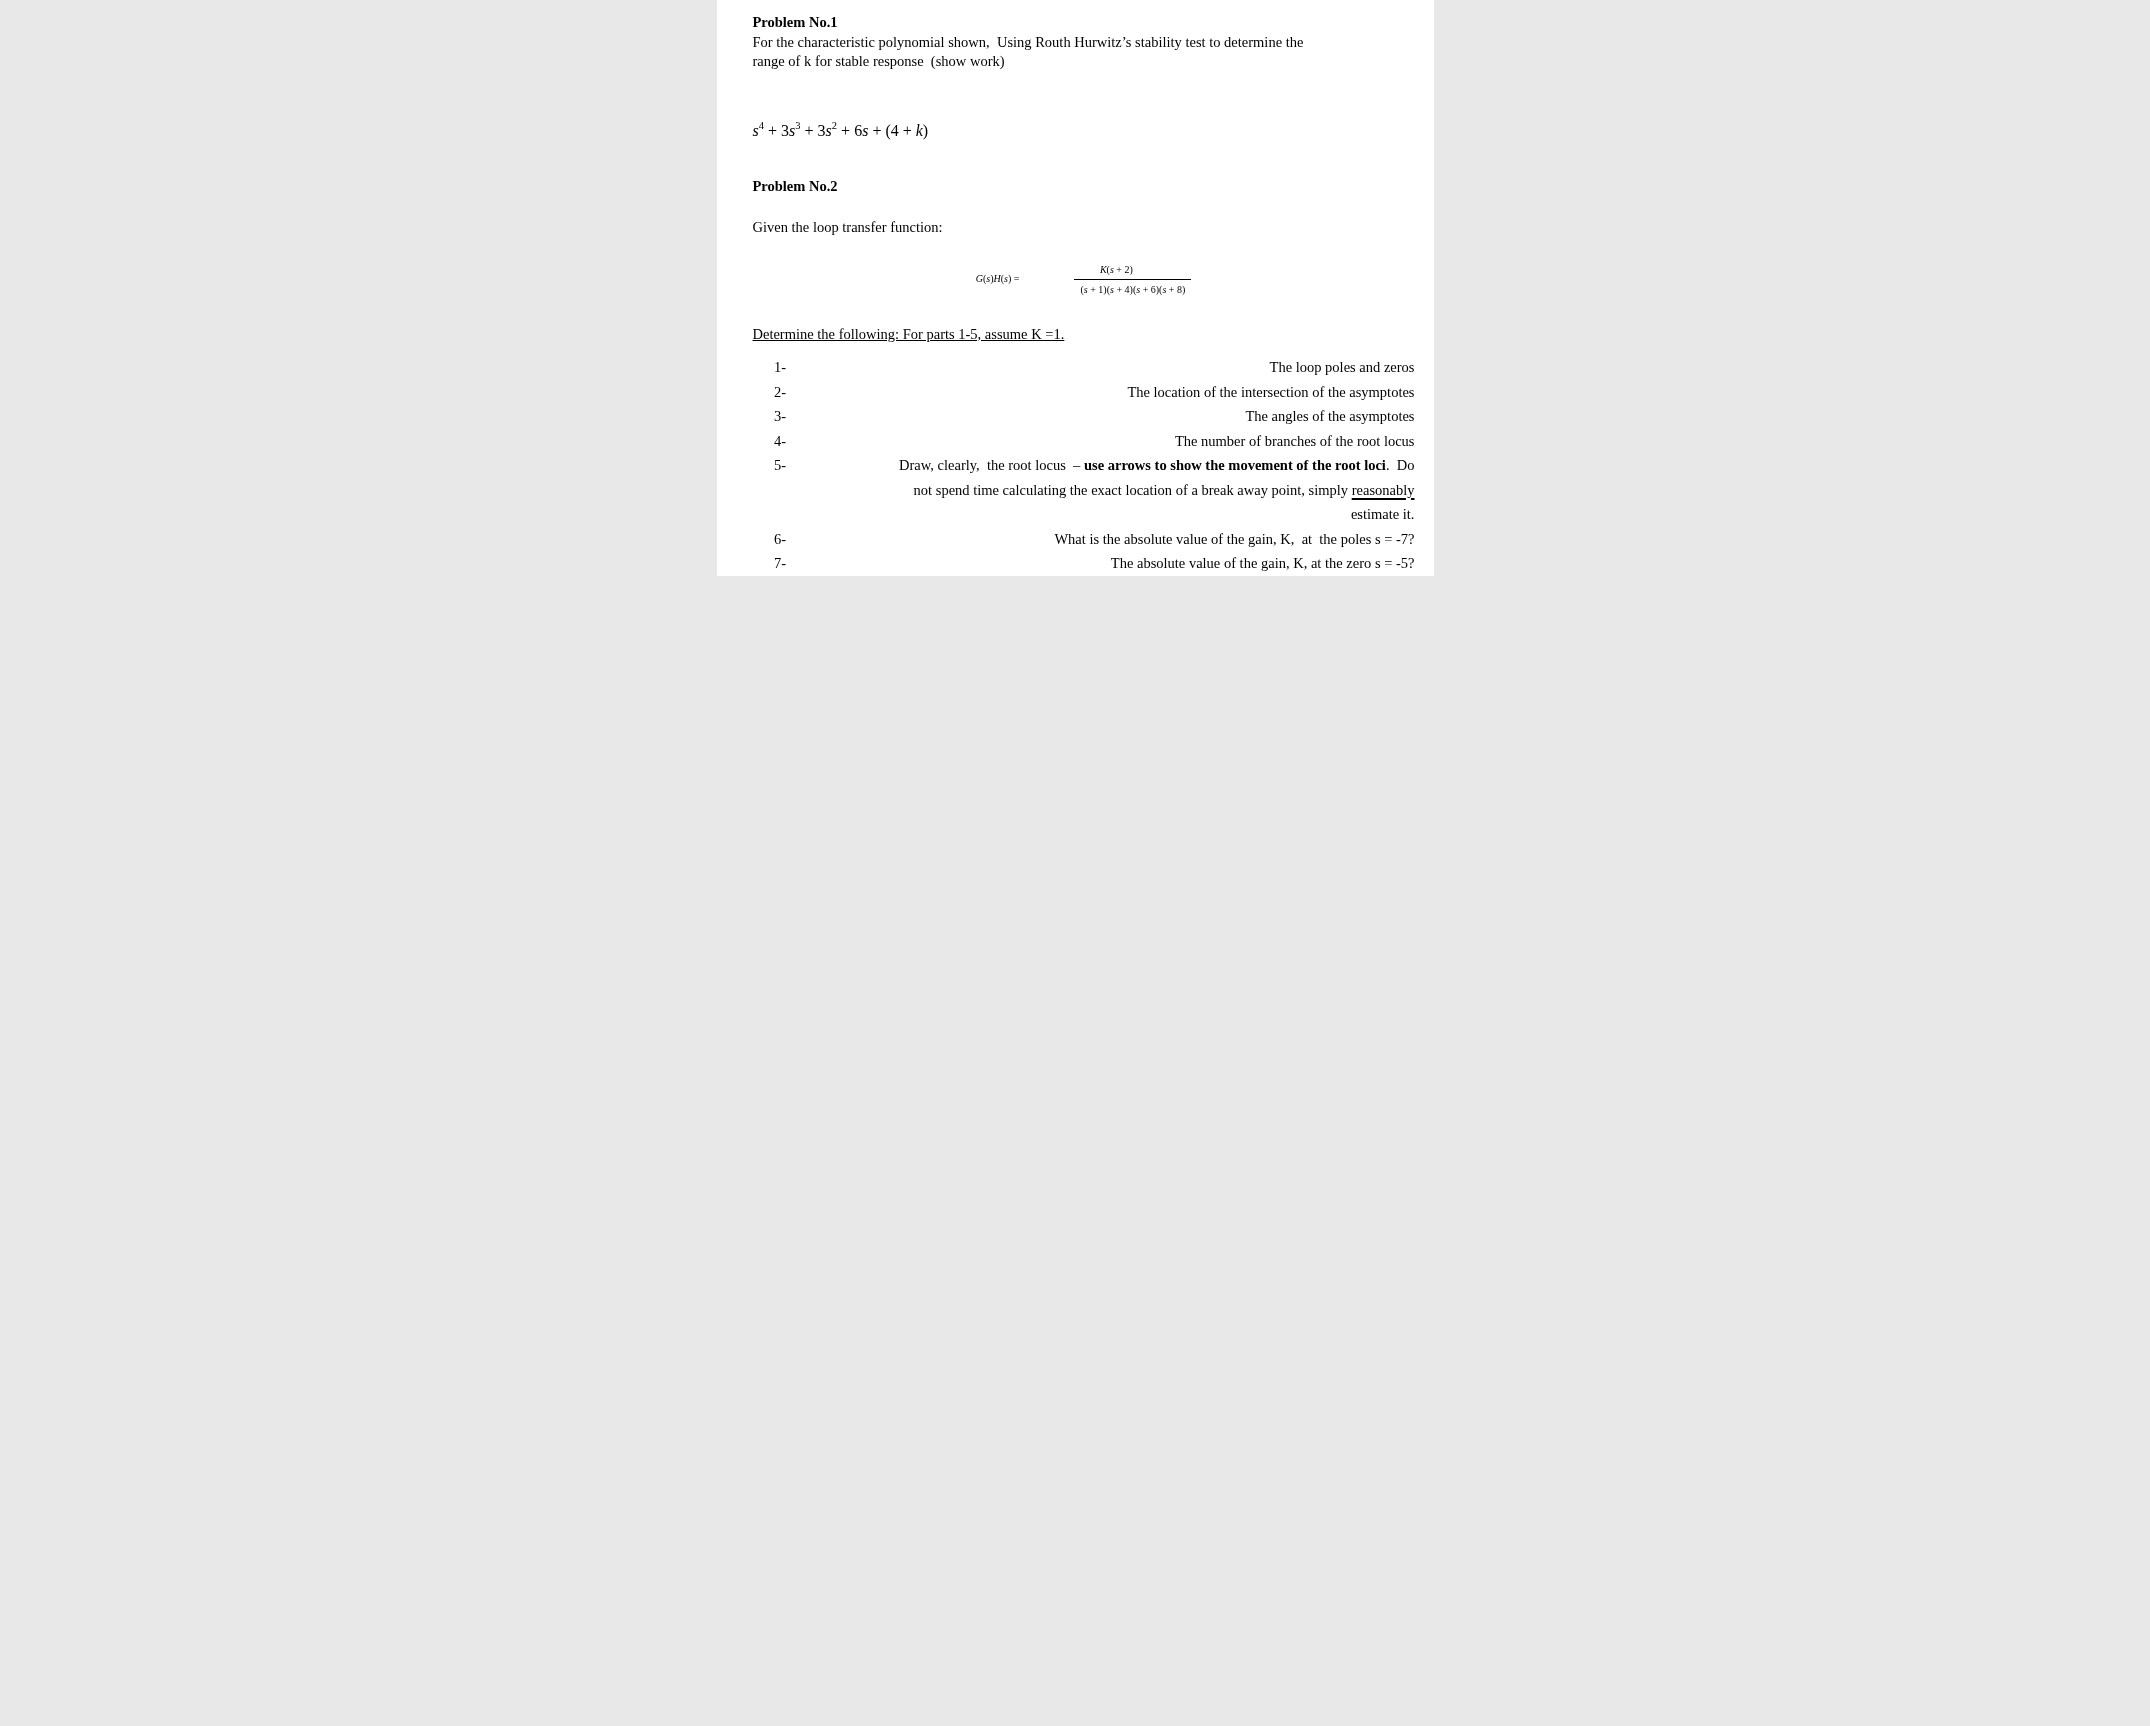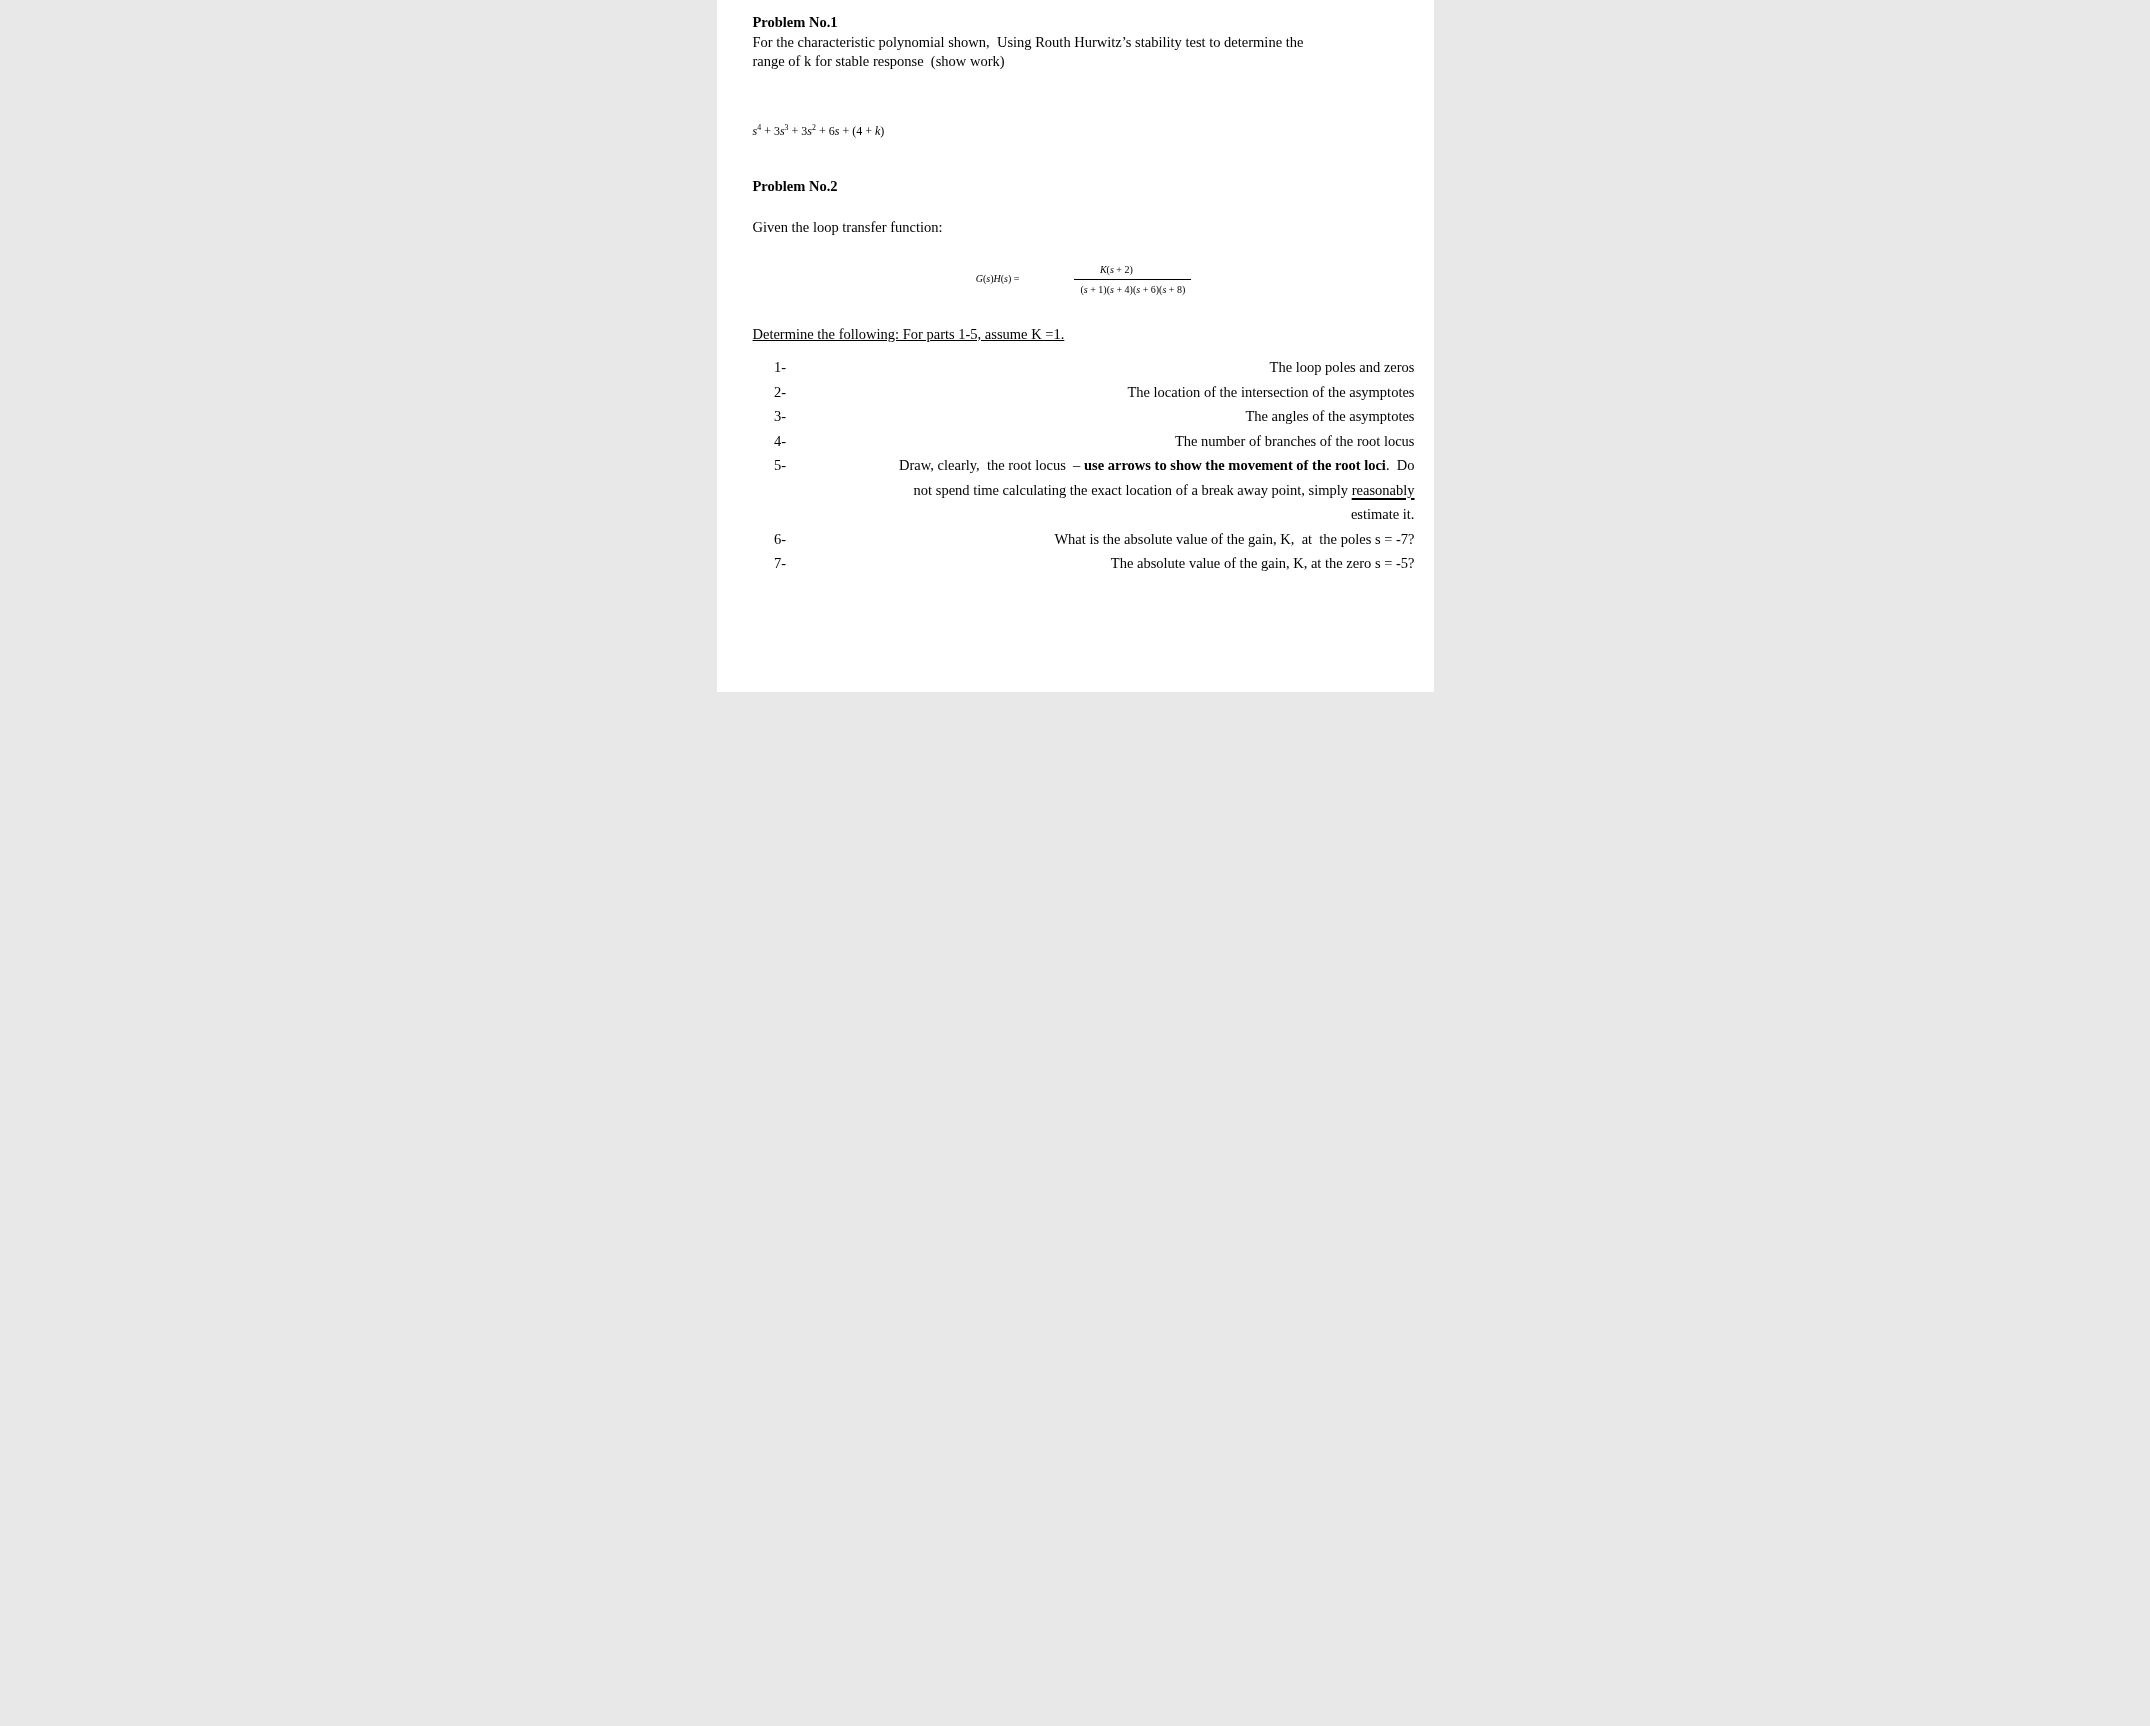--- a/index.html
+++ b/index.html
@@ -1,31 +1,31 @@
 <!DOCTYPE html>
 <html style="font-size:8px"><head>
 <meta charset="utf-8">
 <style>
   html,body { margin:0; padding:0; background:#e8e8e8; }
   .page {
-    width:717px; height:692px;
+    width:717px; height:576px;
     margin:0 auto;
     background:#ffffff;
     color:#000000;
     font-family:"Liberation Serif", serif;
     font-size:14.5px;
     box-sizing:border-box;
     padding:13px 19px 0 36px;
     overflow:hidden;
   }
   .line { line-height:19.5px; white-space:pre-wrap; }
   .title { font-weight:bold; }
   .formula1 {
     margin-top:48px;
-    font-size:12px;
+    font-size:16px;
     line-height:22px;
     white-space:pre-wrap;
   }
   .formula1 sup, .eq sup {
     font-size:0.66em;
     line-height:0;
     vertical-align:0.62em;
   }
   .title2 { margin-top:35px; }
   .intro  { margin-top:22px; }

